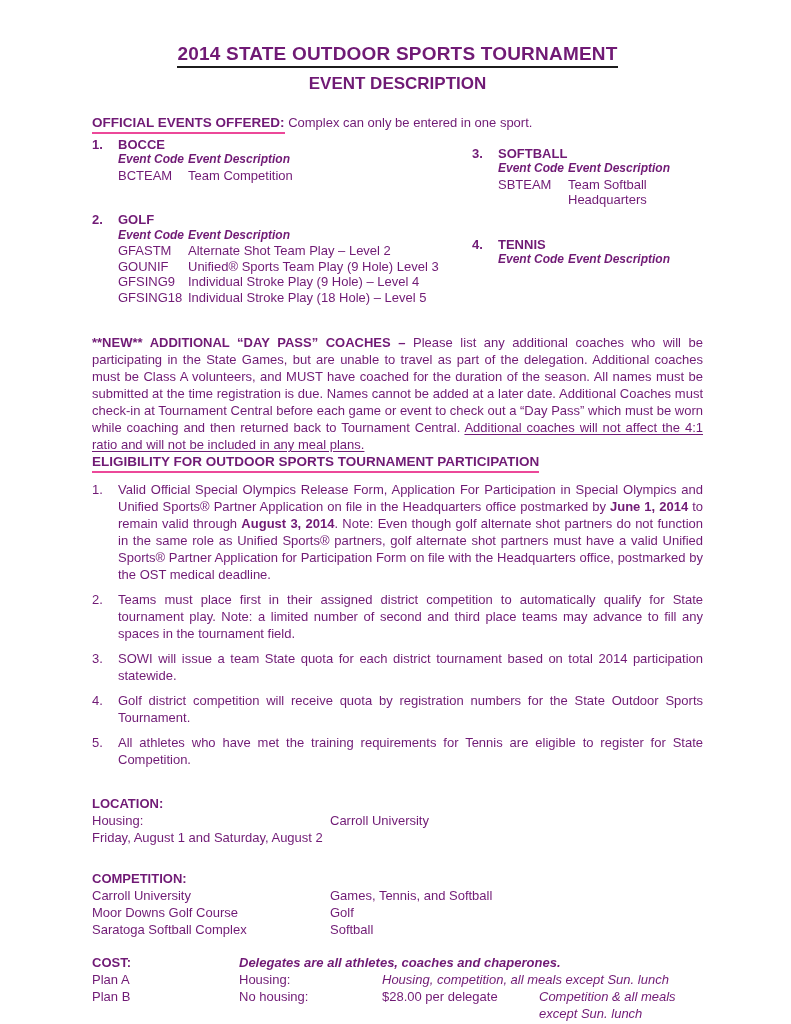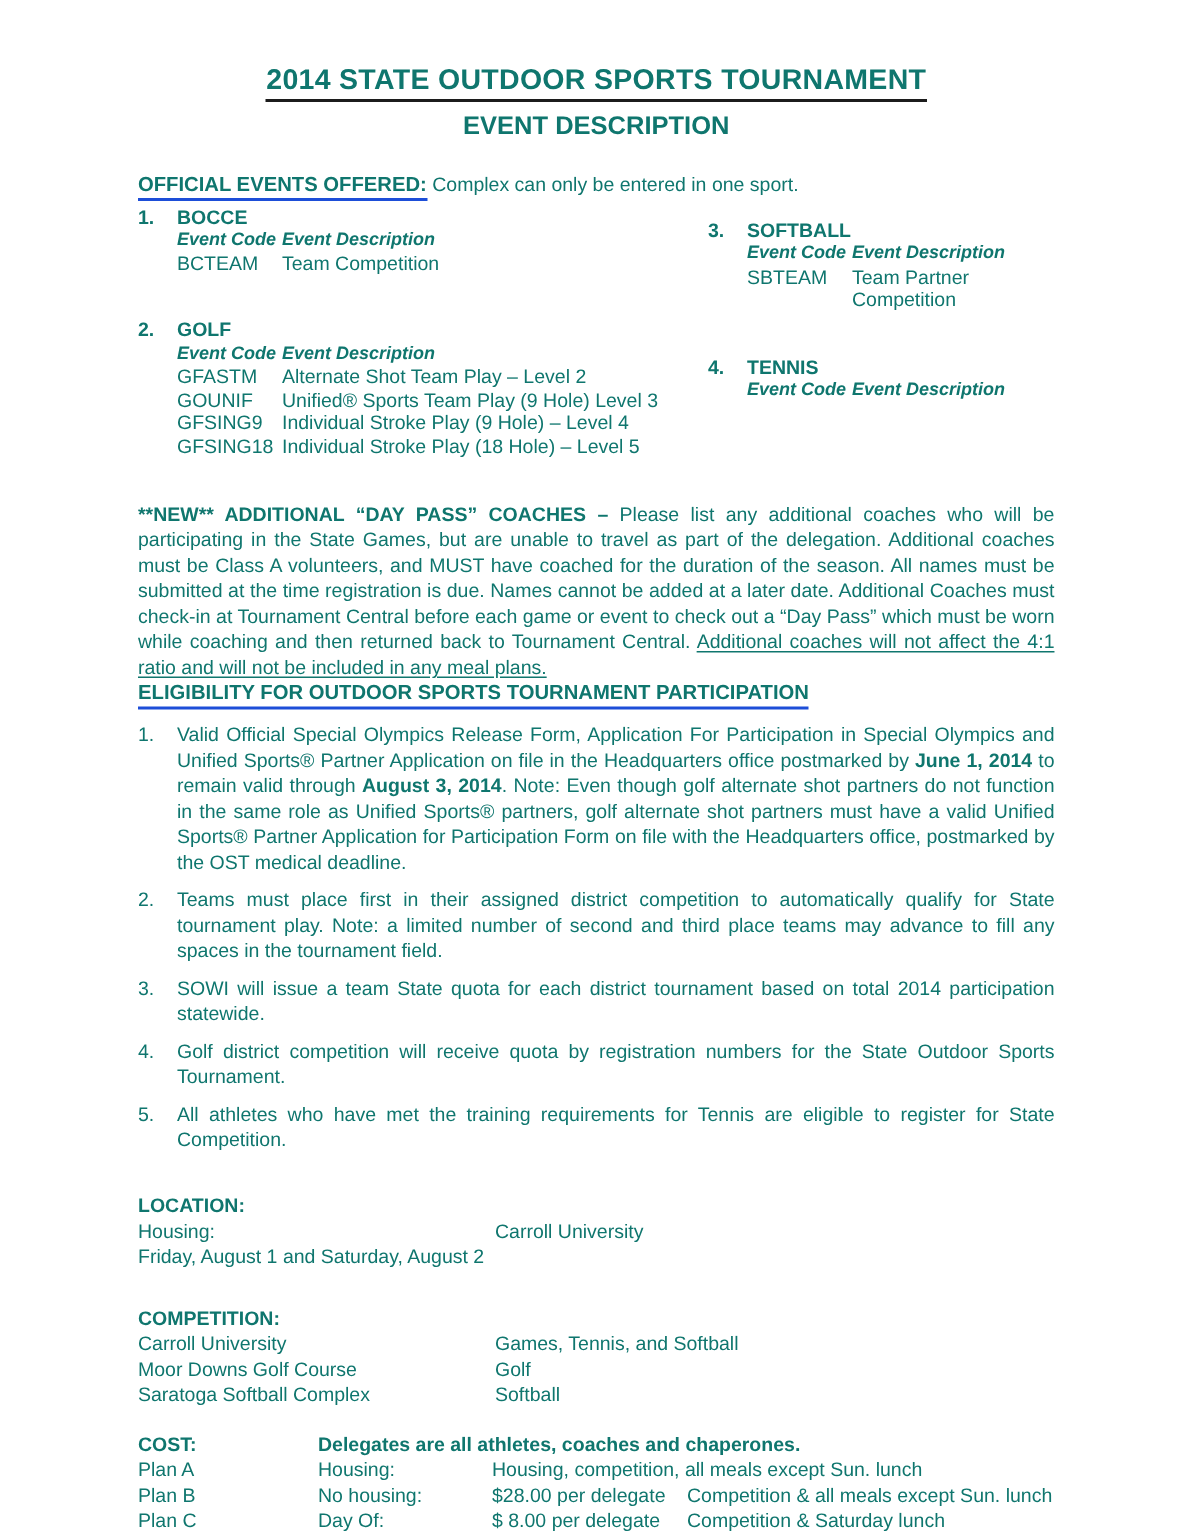--- a/index.html
+++ b/index.html
@@ -1,31 +1,31 @@
 <!DOCTYPE html>
 <html><head>
 <meta charset="utf-8">
 <style>
   * { margin:0; padding:0; box-sizing:border-box; }
   html,body { background:#ffffff; }
   .page {
     width:791px; height:1024px; margin:0 auto; background:#ffffff;
-    color:#0f766e; font-family:"Liberation Sans", sans-serif;
+    color:#701a75; font-family:"Liberation Sans", sans-serif;
     font-size:13px; line-height:17px; padding:42px 88px 0 92px; overflow:hidden;
   }
   .center { text-align:center; }
   .doc-title {
     font-size:19px; line-height:23px; font-weight:bold; display:inline-block;
     border-bottom:2.5px solid #1c1c1c; padding-bottom:1px; letter-spacing:.2px;
   }
   .doc-subtitle { font-size:17px; line-height:21px; font-weight:bold; margin-top:5px; }
   .sec-head-line { margin-top:20px; }
   .h-big {
     font-weight:bold; font-size:13.5px; display:inline-block;
-    border-bottom:2px solid #1d4ed8; padding-bottom:0.5px;
+    border-bottom:2px solid #ec4899; padding-bottom:0.5px;
   }
   .h3 { font-weight:bold; }
   .sports { display:flex; margin-top:3px; }
   .col-left { width:380px; flex:none; }
   .col-right { flex:1; }
   .sport { margin-bottom:29px; line-height:15.5px; }
   .sport-hdr { display:flex; font-weight:bold; }
   .num { width:26px; flex:none; }
   .evt-row { display:flex; padding-left:26px; }
   .code { width:70px; flex:none; }
@@ -36,25 +36,25 @@
   .b { font-weight:bold; }
   .elig { }
   .elig-items { margin-top:3px; }
   .oli { display:flex; margin-top:8px; }
   .oli .t { flex:1; text-align:justify; }
   .kv-sec { margin-top:27px; }
   .kv { display:flex; }
   .k { width:238px; flex:none; }
   .v { flex:1; }
   .cost { margin-top:16px; }
-  .cost-row { display:flex; }
+  .cost-row { display:flex;gap:27px; }
   .c1 { width:120px; flex:none; }
   .c2 { width:116px; flex:none; }
   .c3 { width:130px; flex:none; }
-  .c4 { flex:1; }
+  .c4 { flex:1;font-style:italic; }
   .mt14 { margin-top:24px; }
 </style>
 </head>
 <body>
 
 <div class="page">
 
   <div class="center">
     <span class="doc-title">2014 STATE OUTDOOR SPORTS TOURNAMENT</span>
   </div>
@@ -117,21 +117,21 @@
         <div class="sport-hdr">
           <span class="num">3.</span>
           <span>SOFTBALL</span>
         </div>
         <div class="evt-row colhdr">
           <span class="code">Event Code</span>
           <span class="desc">Event Description</span>
         </div>
         <div class="evt-row">
           <span class="code">SBTEAM</span>
-          <span class="desc">Team Partner Competition</span>
+          <span class="desc">Team Softball Headquarters</span>
         </div>
       </div>
 
       <div class="sport">
         <div class="sport-hdr">
           <span class="num">4.</span>
           <span>TENNIS</span>
         </div>
         <div class="evt-row colhdr">
           <span class="code">Event Code</span>

